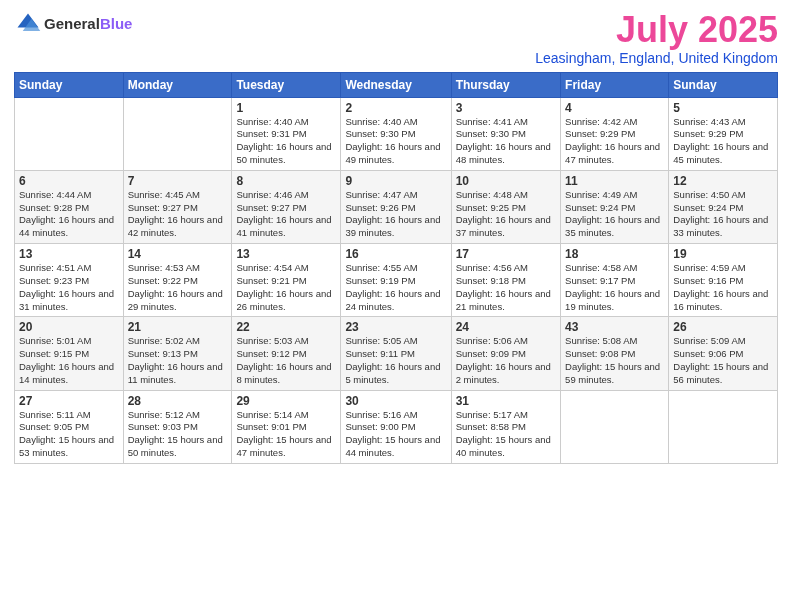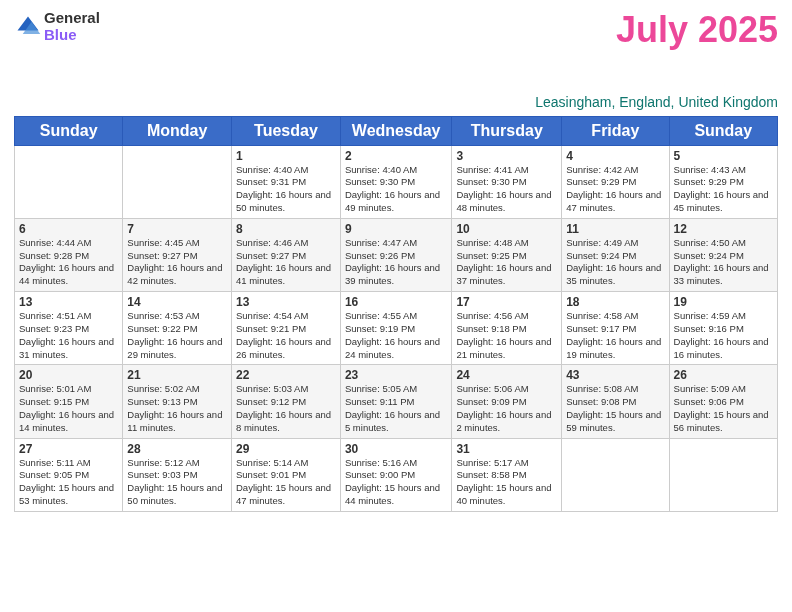--- a/index.html
+++ b/index.html
@@ -22,21 +22,21 @@
       align-items: flex-start;
       margin-bottom: 6px;
     }
     .logo {
       display: flex;
       align-items: center;
       gap: 2px;
     }
     .logo-text {
       display: flex;
-      flex-direction: column;
+      flex-direction: row;
       line-height: 1.1;
     }
     .logo-general {
       font-size: 15px;
       font-weight: bold;
       color: #333;
     }
     .logo-blue {
       font-size: 15px;
       font-weight: bold;
@@ -50,35 +50,34 @@
       text-align: right;
     }
     .main-title {
       font-size: 36px;
       font-weight: bold;
       color: #ec4899;
       line-height: 1.1;
     }
     .subtitle {
       font-size: 14px;
-      color: #0f766e;
-      margin-top: 44px;
+      color: #1d4ed8;
     }
     .calendar {
       width: 100%;
       border-collapse: collapse;
       border: 1px solid #ccc;
     }
     .calendar th {
       background: #3a6cc8;
       color: #fff;
-      font-size: 16px;
+      font-size: 12px;
       font-weight: bold;
       padding: 5px 4px;
-      text-align: center;
+      text-align: left;
       border: 1px solid #2a5ab8;
     }
     .calendar td {
       vertical-align: top;
       border: 1px solid #ccc;
       padding: 3px 4px;
       width: 113px;
       min-height: 70px;
       background: #fff;
       font-size: 10px;

